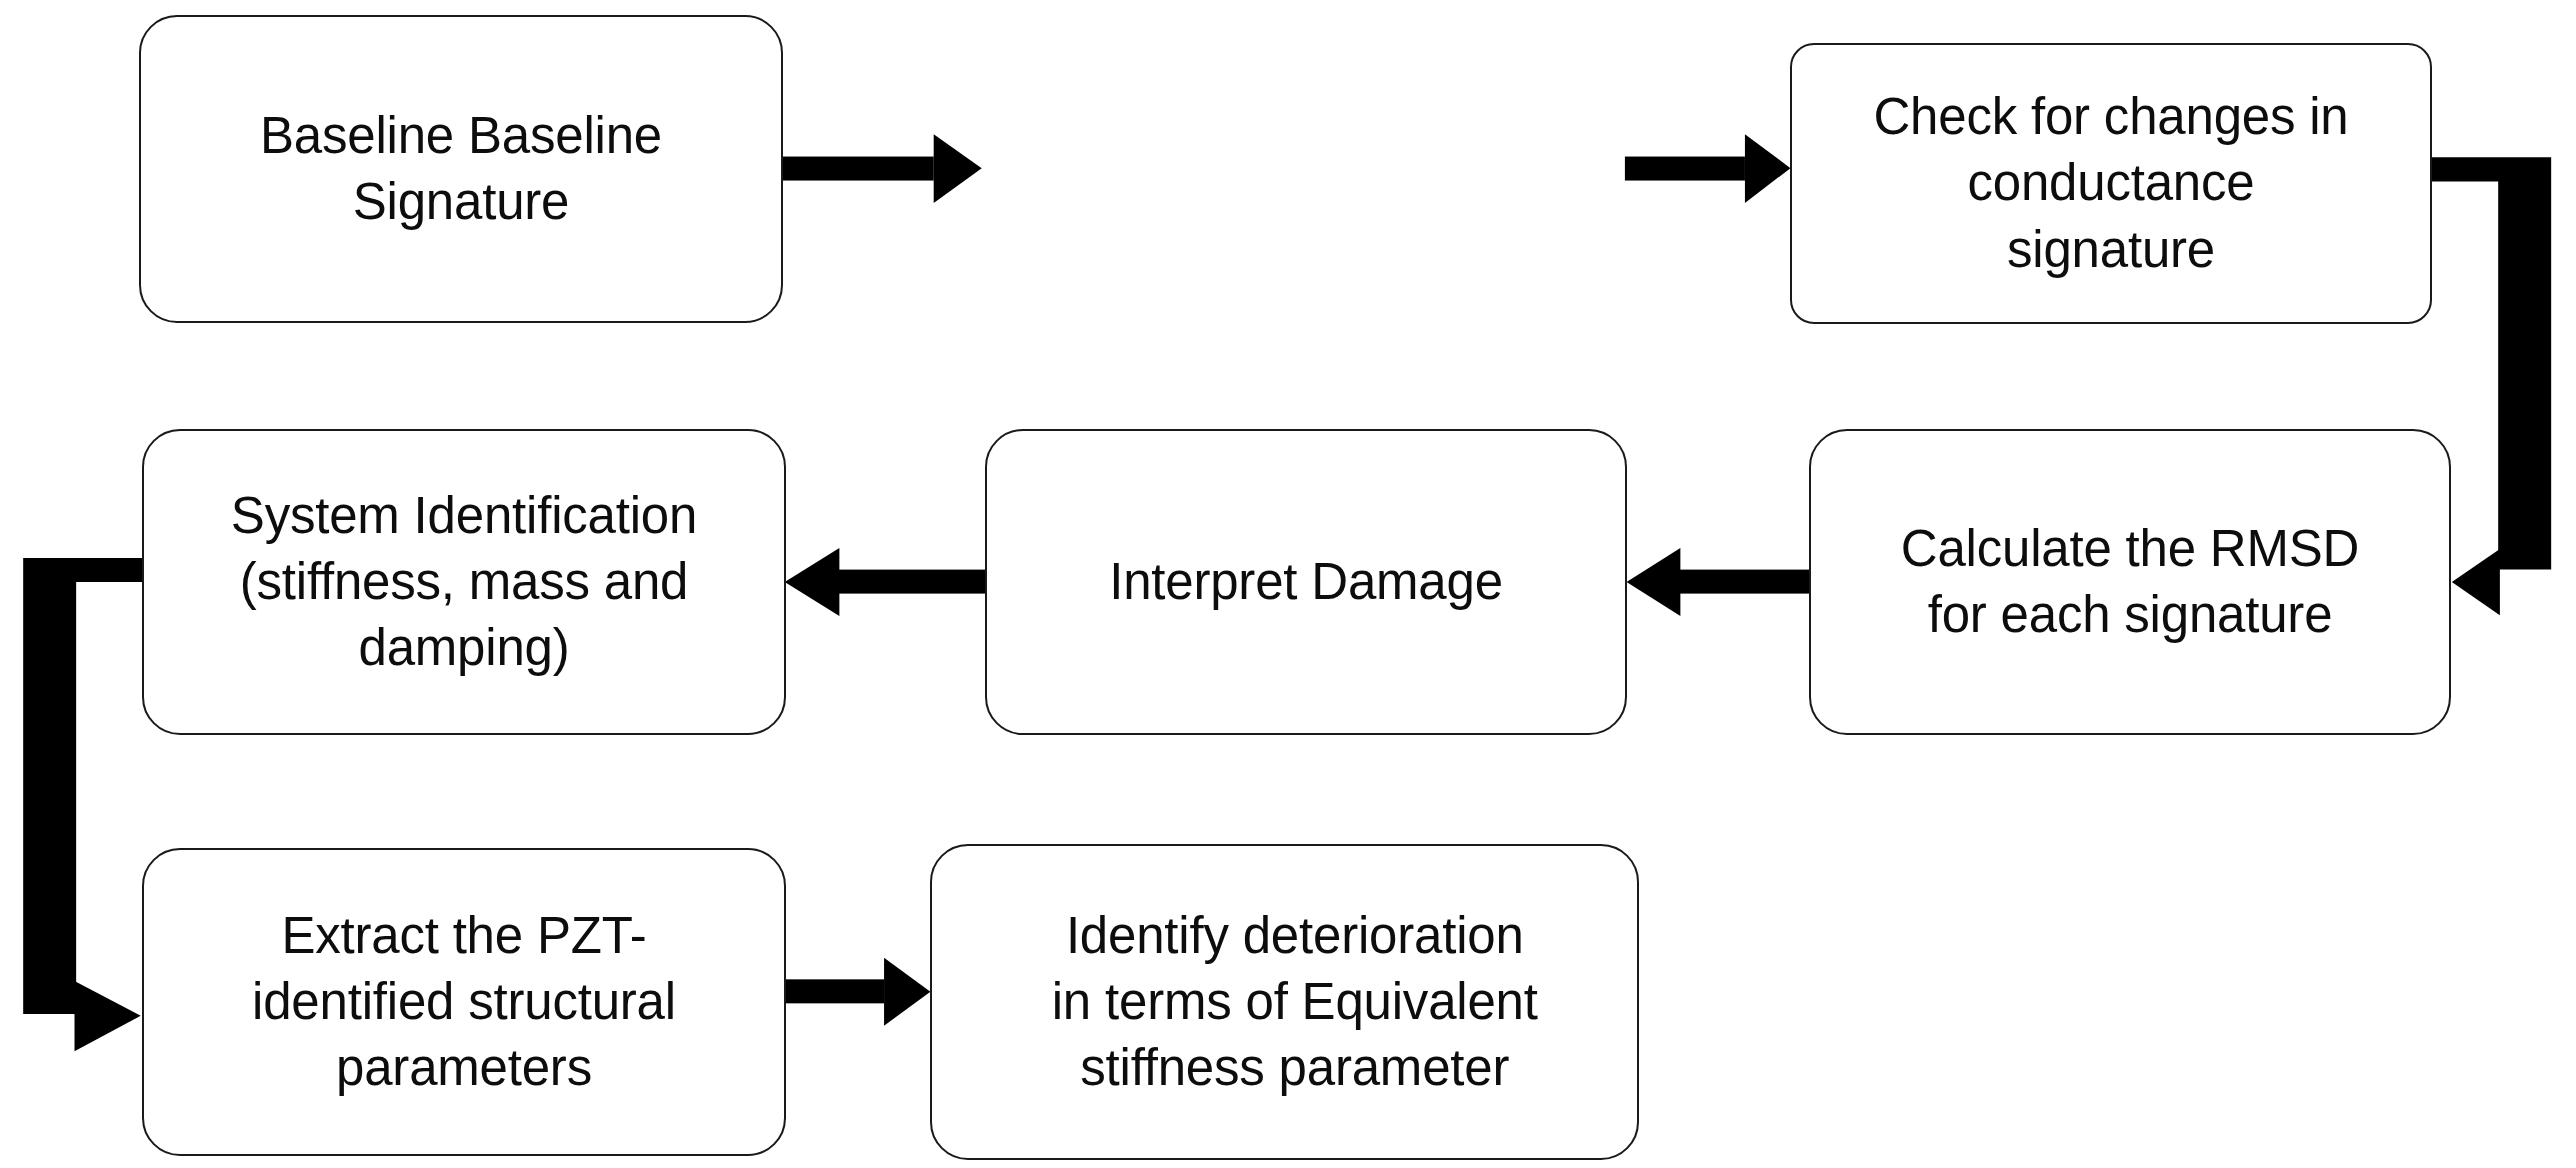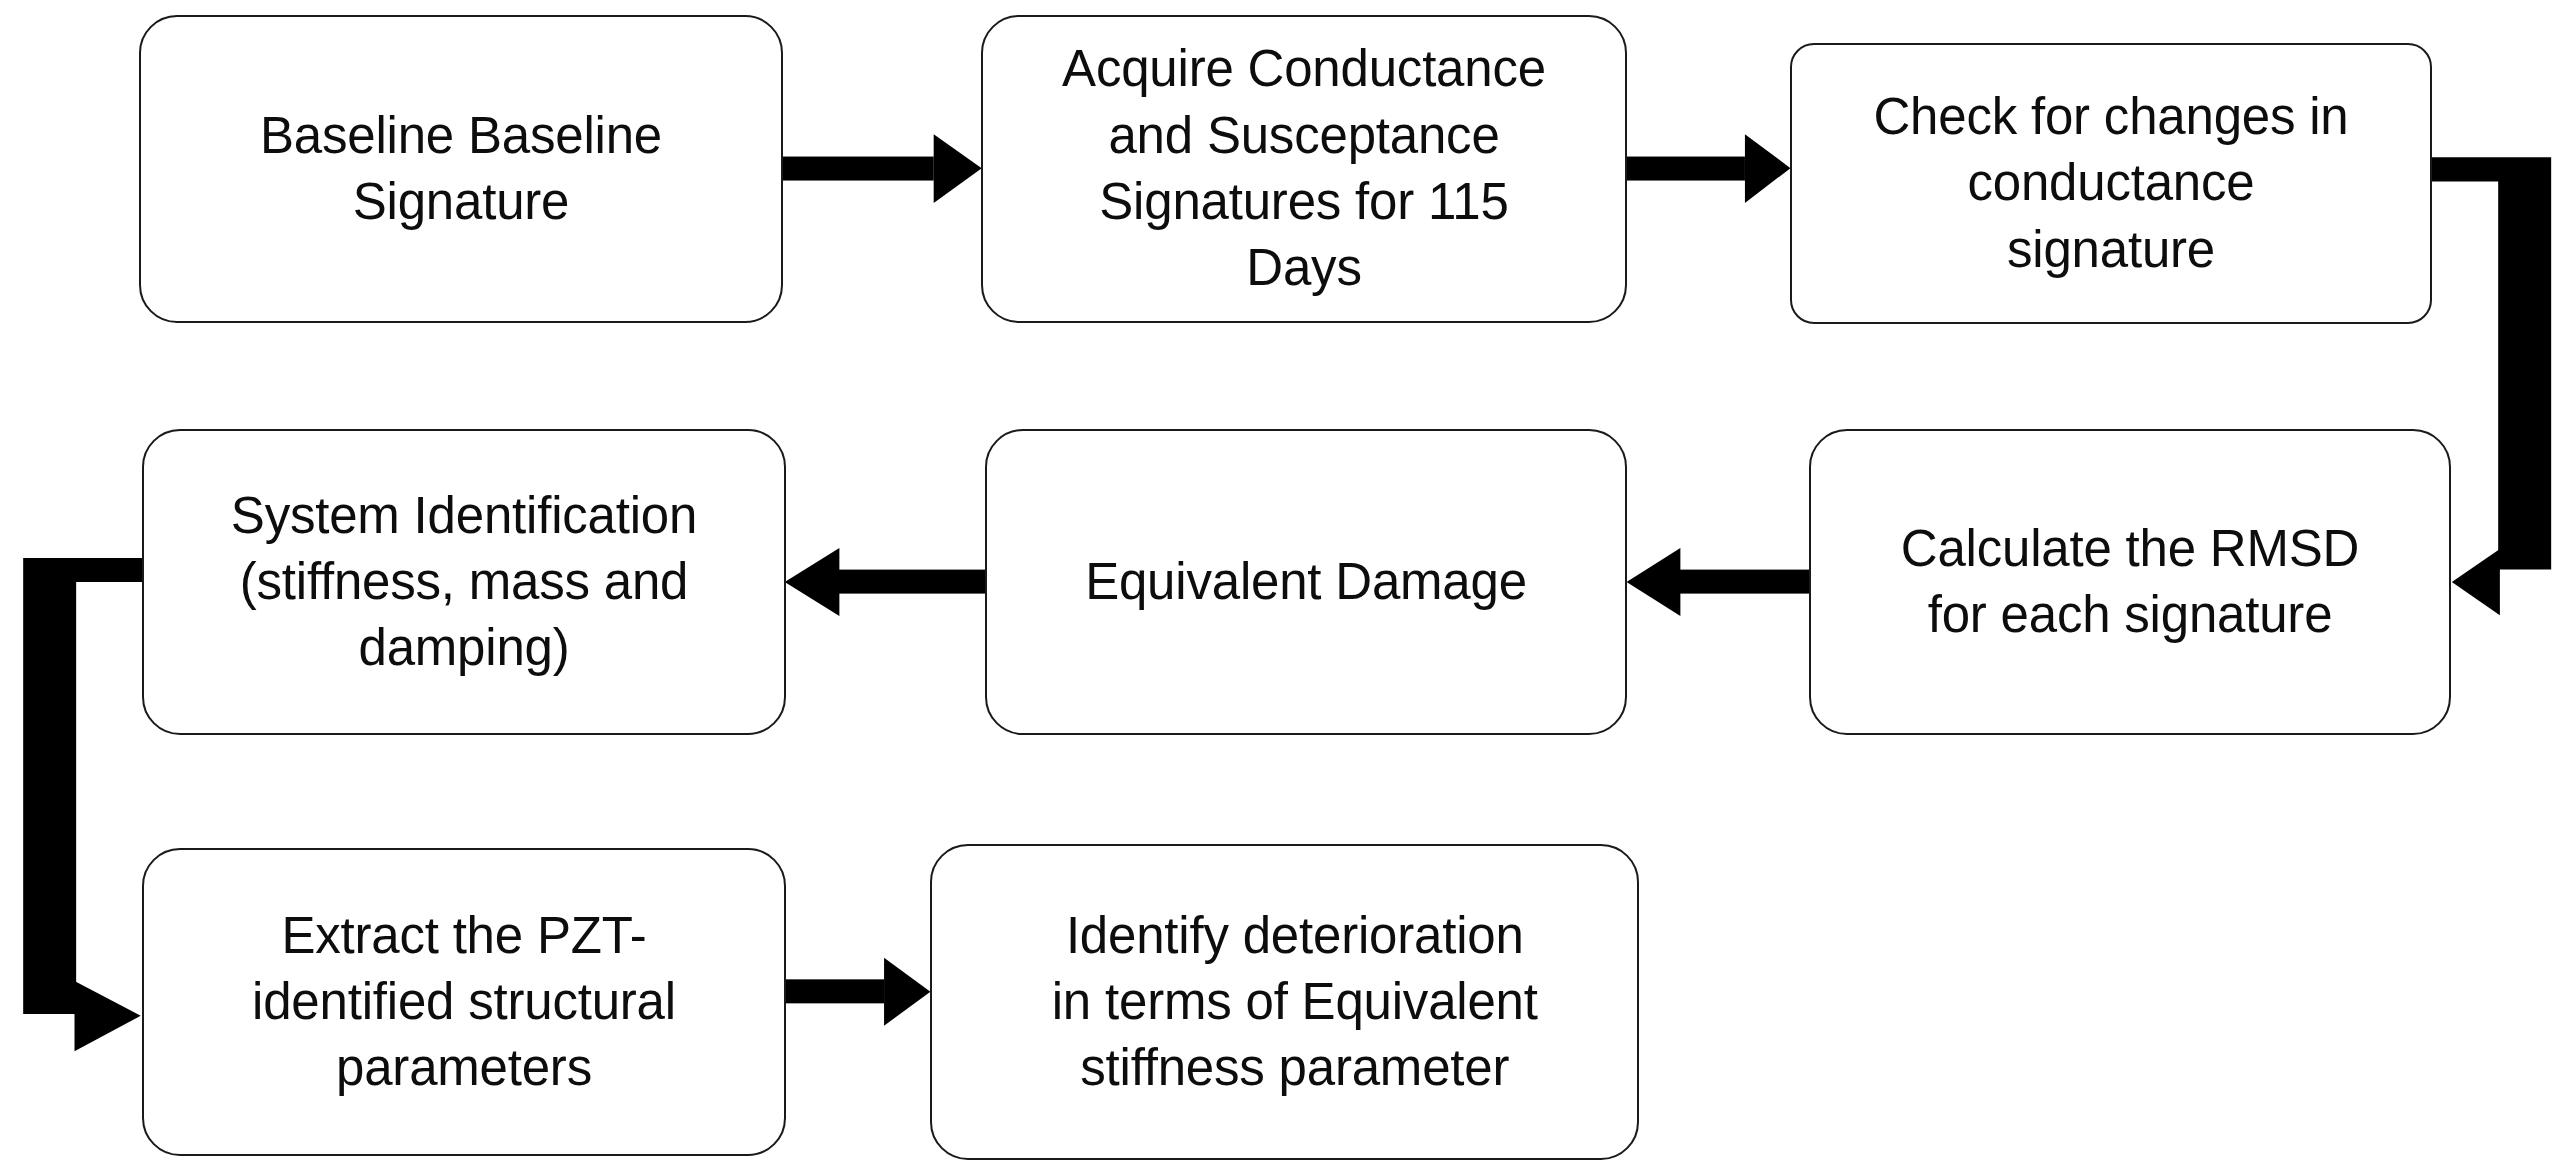--- a/index.html
+++ b/index.html
@@ -92,40 +92,34 @@
       <rect x="948" y="1183" width="120" height="29"></rect>
       <polygon points="1068,1157 1068,1239 1124,1198"></polygon>
     </g>
   </svg>
 
   <div class="node" style="left:139px; top:15px; width:644px; height:308px;">
     <span class="label">Baseline Baseline
 Signature</span>
   </div>
 
-  <div class="node" style="left:981px; top:15px; width:646px; height:308px;">
-    <span class="label">Acquire Conductance
-and Susceptance
-Signatures for 115
-Days</span>
-  </div>
 
   <div class="node" style="left:1790px; top:43px; width:642px; height:281px;border-radius:24px;">
     <span class="label">Check for changes in
 conductance
 signature</span>
   </div>
 
   <div class="node" style="left:1809px; top:429px; width:642px; height:306px;">
     <span class="label">Calculate the RMSD
 for each signature</span>
   </div>
 
   <div class="node" style="left:985px; top:429px; width:642px; height:306px;">
-    <span class="label">Equivalent Damage</span>
+    <span class="label">Interpret Damage</span>
   </div>
 
   <div class="node" style="left:142px; top:429px; width:644px; height:306px;">
     <span class="label">System Identification
 (stiffness, mass and
 damping)</span>
   </div>
 
   <div class="node" style="left:142px; top:848px; width:644px; height:308px;">
     <span class="label">Extract the PZT-

